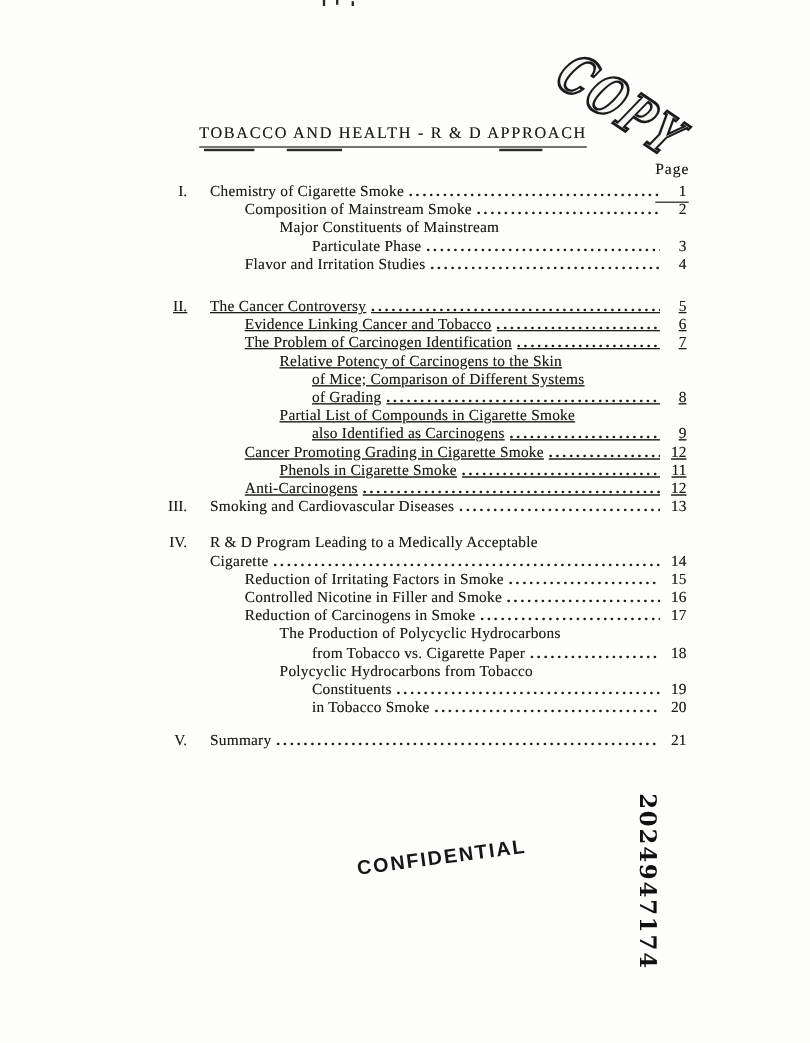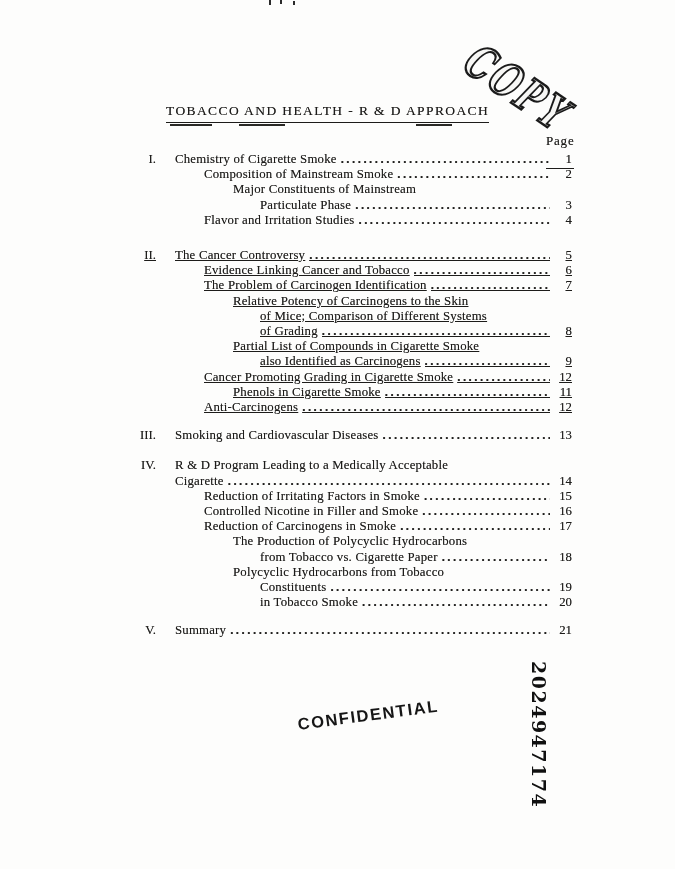--- a/index.html
+++ b/index.html
@@ -46,21 +46,21 @@
     border-bottom:1.6px solid var(--ink);
     text-shadow:0 0 .4px rgba(20,20,20,.5);
   }
 
   .toc{
     position:absolute;left:131px;top:152px;width:441px;
     font-size:12.8px;line-height:15.2px;
     text-shadow:0 0 .4px rgba(20,20,20,.5);
   }
   .toc-section.s2{margin-top:20px;text-decoration:underline;}
-  .toc-section.s3{margin-top:13px;font-family:Liberation Serif, serif;}
+  .toc-section.s3{font-family:Liberation Serif, serif;}
   .toc-section.s4{margin-top:15px;}
   .toc-section.s5{margin-top:13px;}
   .toc-row{display:flex;align-items:baseline;}
   .numeral{
     flex:0 0 44px;box-sizing:border-box;
     text-align:right;padding-right:19px;
     white-space:nowrap;
   }
   .entry-text{white-space:nowrap;letter-spacing:.2px;}
   .ind1{margin-left:29px;}

